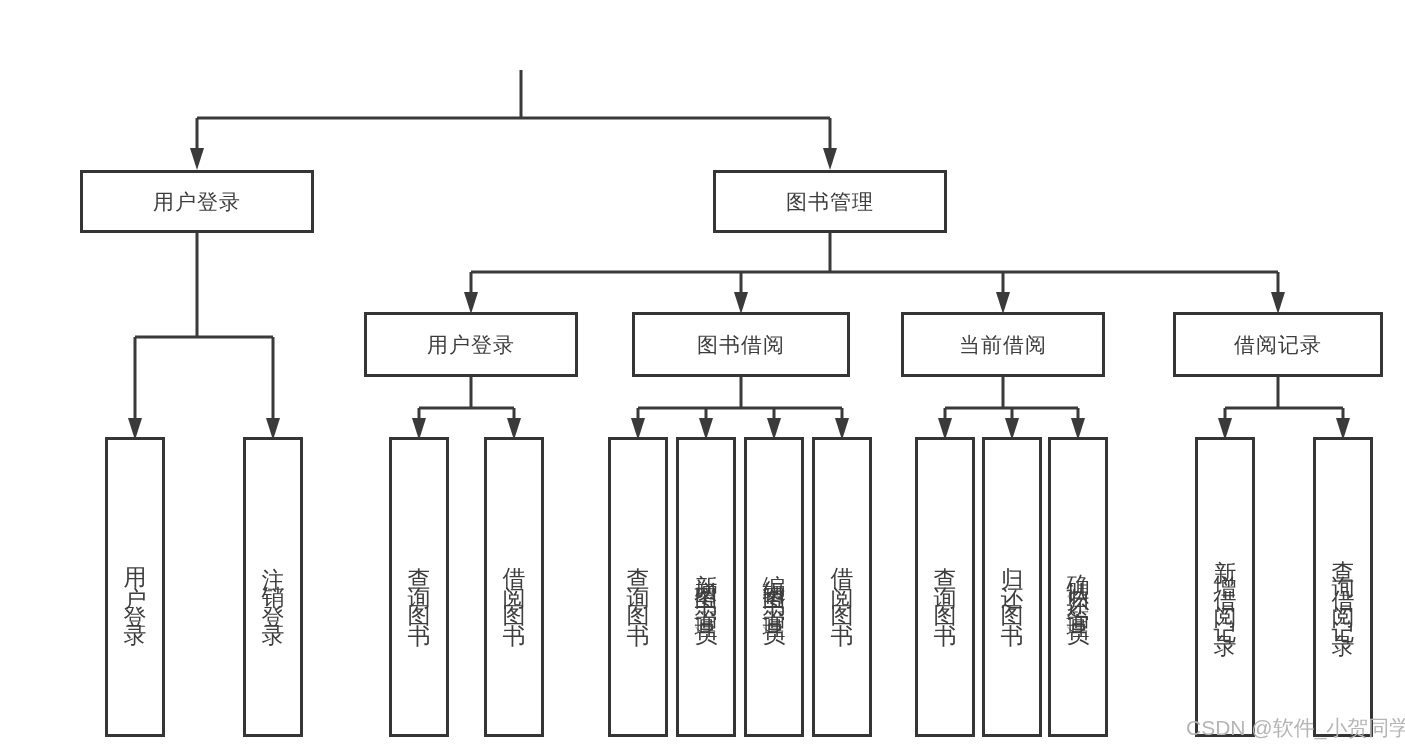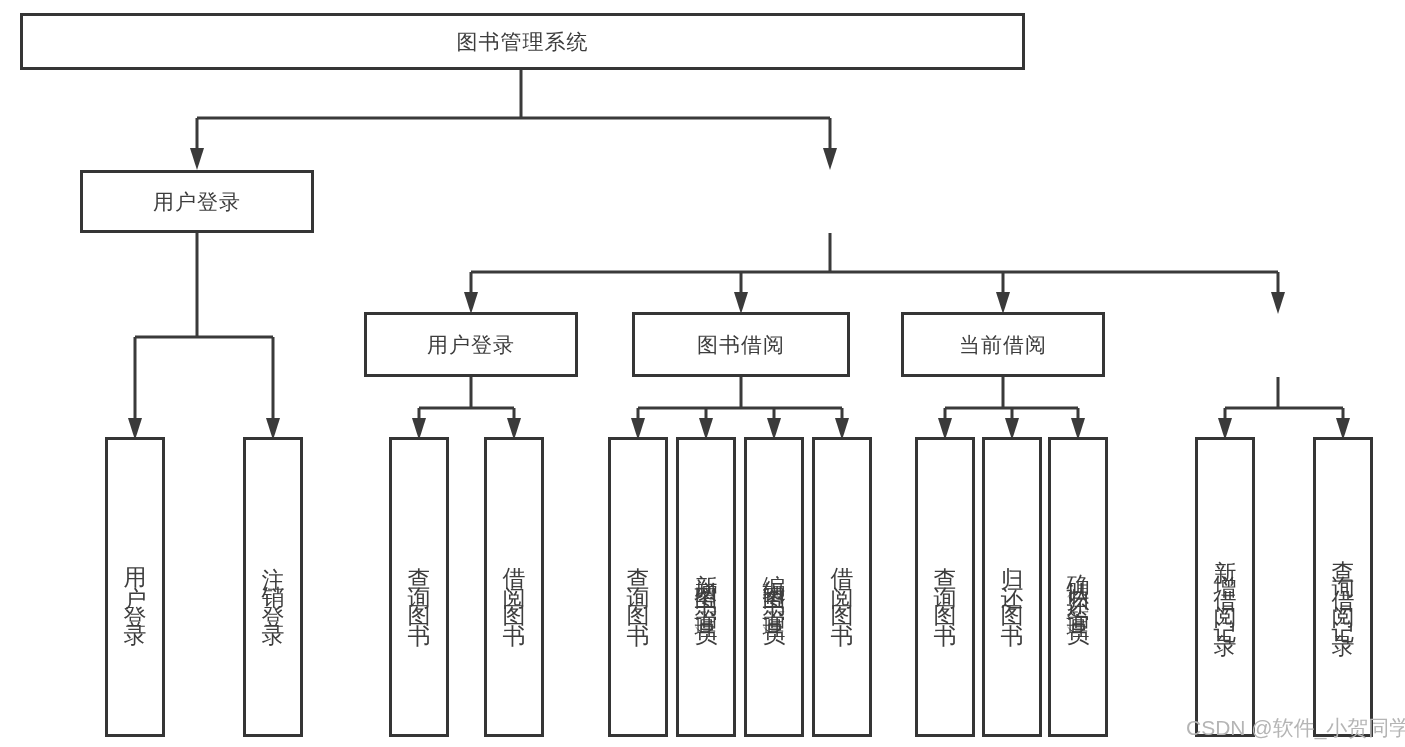--- a/index.html
+++ b/index.html
@@ -113,36 +113,39 @@
     <path d="M1003 377 V408 M945 408 H1078 M945 408 V424 M1012 408 V424 M1078 408 V424"></path>
     <polygon points="938,418 952,418 945,440"></polygon>
     <polygon points="1005,418 1019,418 1012,440"></polygon>
     <polygon points="1071,418 1085,418 1078,440"></polygon>
 
     <path d="M1278 377 V408 M1225 408 H1343 M1225 408 V424 M1343 408 V424"></path>
     <polygon points="1218,418 1232,418 1225,440"></polygon>
     <polygon points="1336,418 1350,418 1343,440"></polygon>
   </svg>
 
-  <div class="node" style="left:20px; top:13px; width:1005px; height:57px">
-    <span class="hlabel">图书管理系统</span>
-  </div>
 
   <div class="node" style="left:80px; top:170px; width:234px; height:63px">
     <span class="hlabel">用户登录</span>
+  </div>
+  <div class="node" style="left:713px; top:170px; width:234px; height:63px">
+    <span class="hlabel">图书管理</span>
   </div>
 
   <div class="node" style="left:364px; top:312px; width:214px; height:65px">
     <span class="hlabel">用户登录</span>
   </div>
   <div class="node" style="left:901px; top:312px; width:204px; height:65px">
     <span class="hlabel">当前借阅</span>
   </div>
   <div class="node" style="left:632px; top:312px; width:218px; height:65px">
     <span class="hlabel">图书借阅</span>
+  </div>
+  <div class="node" style="left:1173px; top:312px; width:210px; height:65px">
+    <span class="hlabel">借阅记录</span>
   </div>
 
   <div class="leaf" style="left:105px">
     <span class="vtext sp-lg">用户登录</span>
   </div>
   <div class="leaf" style="left:243px">
     <span class="vtext sp-lg">注销登录</span>
   </div>
 
   <div class="leaf" style="left:389px">

